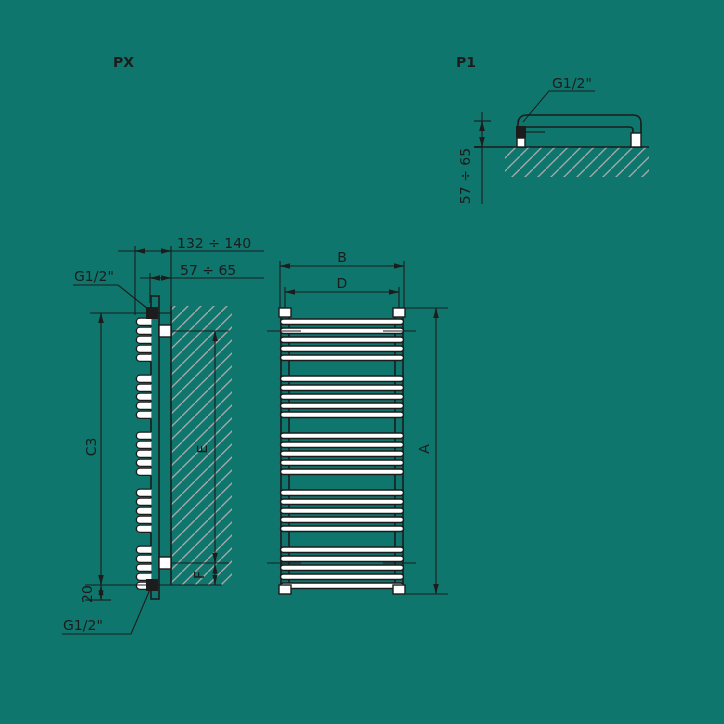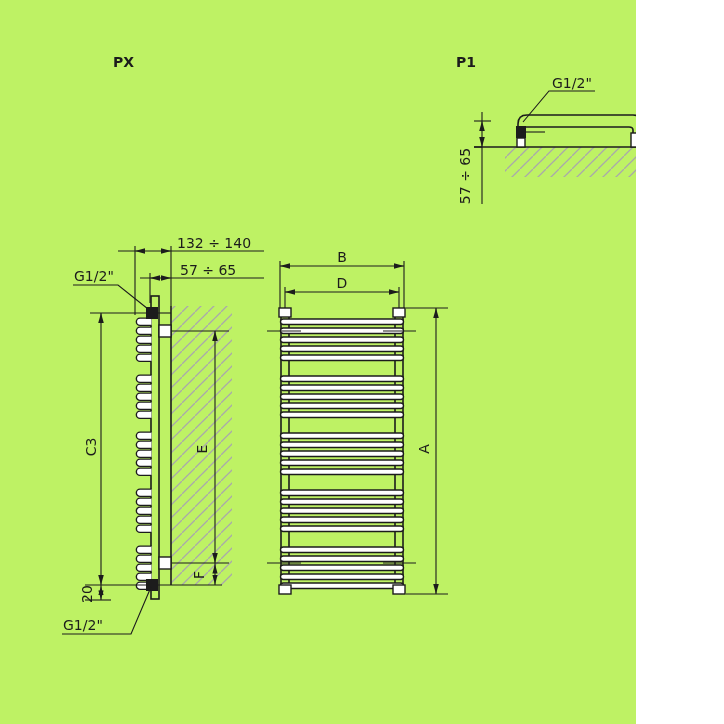--- a/index.html
+++ b/index.html
@@ -1,16 +1,16 @@
 <!DOCTYPE html>
 <html><head>
 <meta charset="utf-8">
 <style>
   html,body{margin:0;padding:0;background:#ffffff;}
-  .stage{position:relative;width:636px;height:724px;background:#bef264;overflow:hidden;
+  .stage{position:relative;width:724px;height:724px;background:#0f766e;overflow:hidden;
          font-family:"DejaVu Sans","Liberation Sans",sans-serif;}
   svg{position:absolute;left:0;top:0;}
   text{fill:var(--line,#1c1c1c);font-size:14px;font-family:"DejaVu Sans","Liberation Sans",sans-serif;}
   .view-label{font-weight:bold;font-size:14px;}
   .obj{stroke:var(--line,#1c1c1c);stroke-width:1.6;fill:none;}
   .objfill{stroke:var(--line,#1c1c1c);stroke-width:1.4;fill:#ffffff;}
   .thin{stroke:var(--line,#1c1c1c);stroke-width:1.1;fill:none;}
   .solid{fill:var(--line,#1c1c1c);stroke:none;}
   .hatchline{stroke:var(--hatch,#a9a9a9);stroke-width:1.3;}
 </style>

